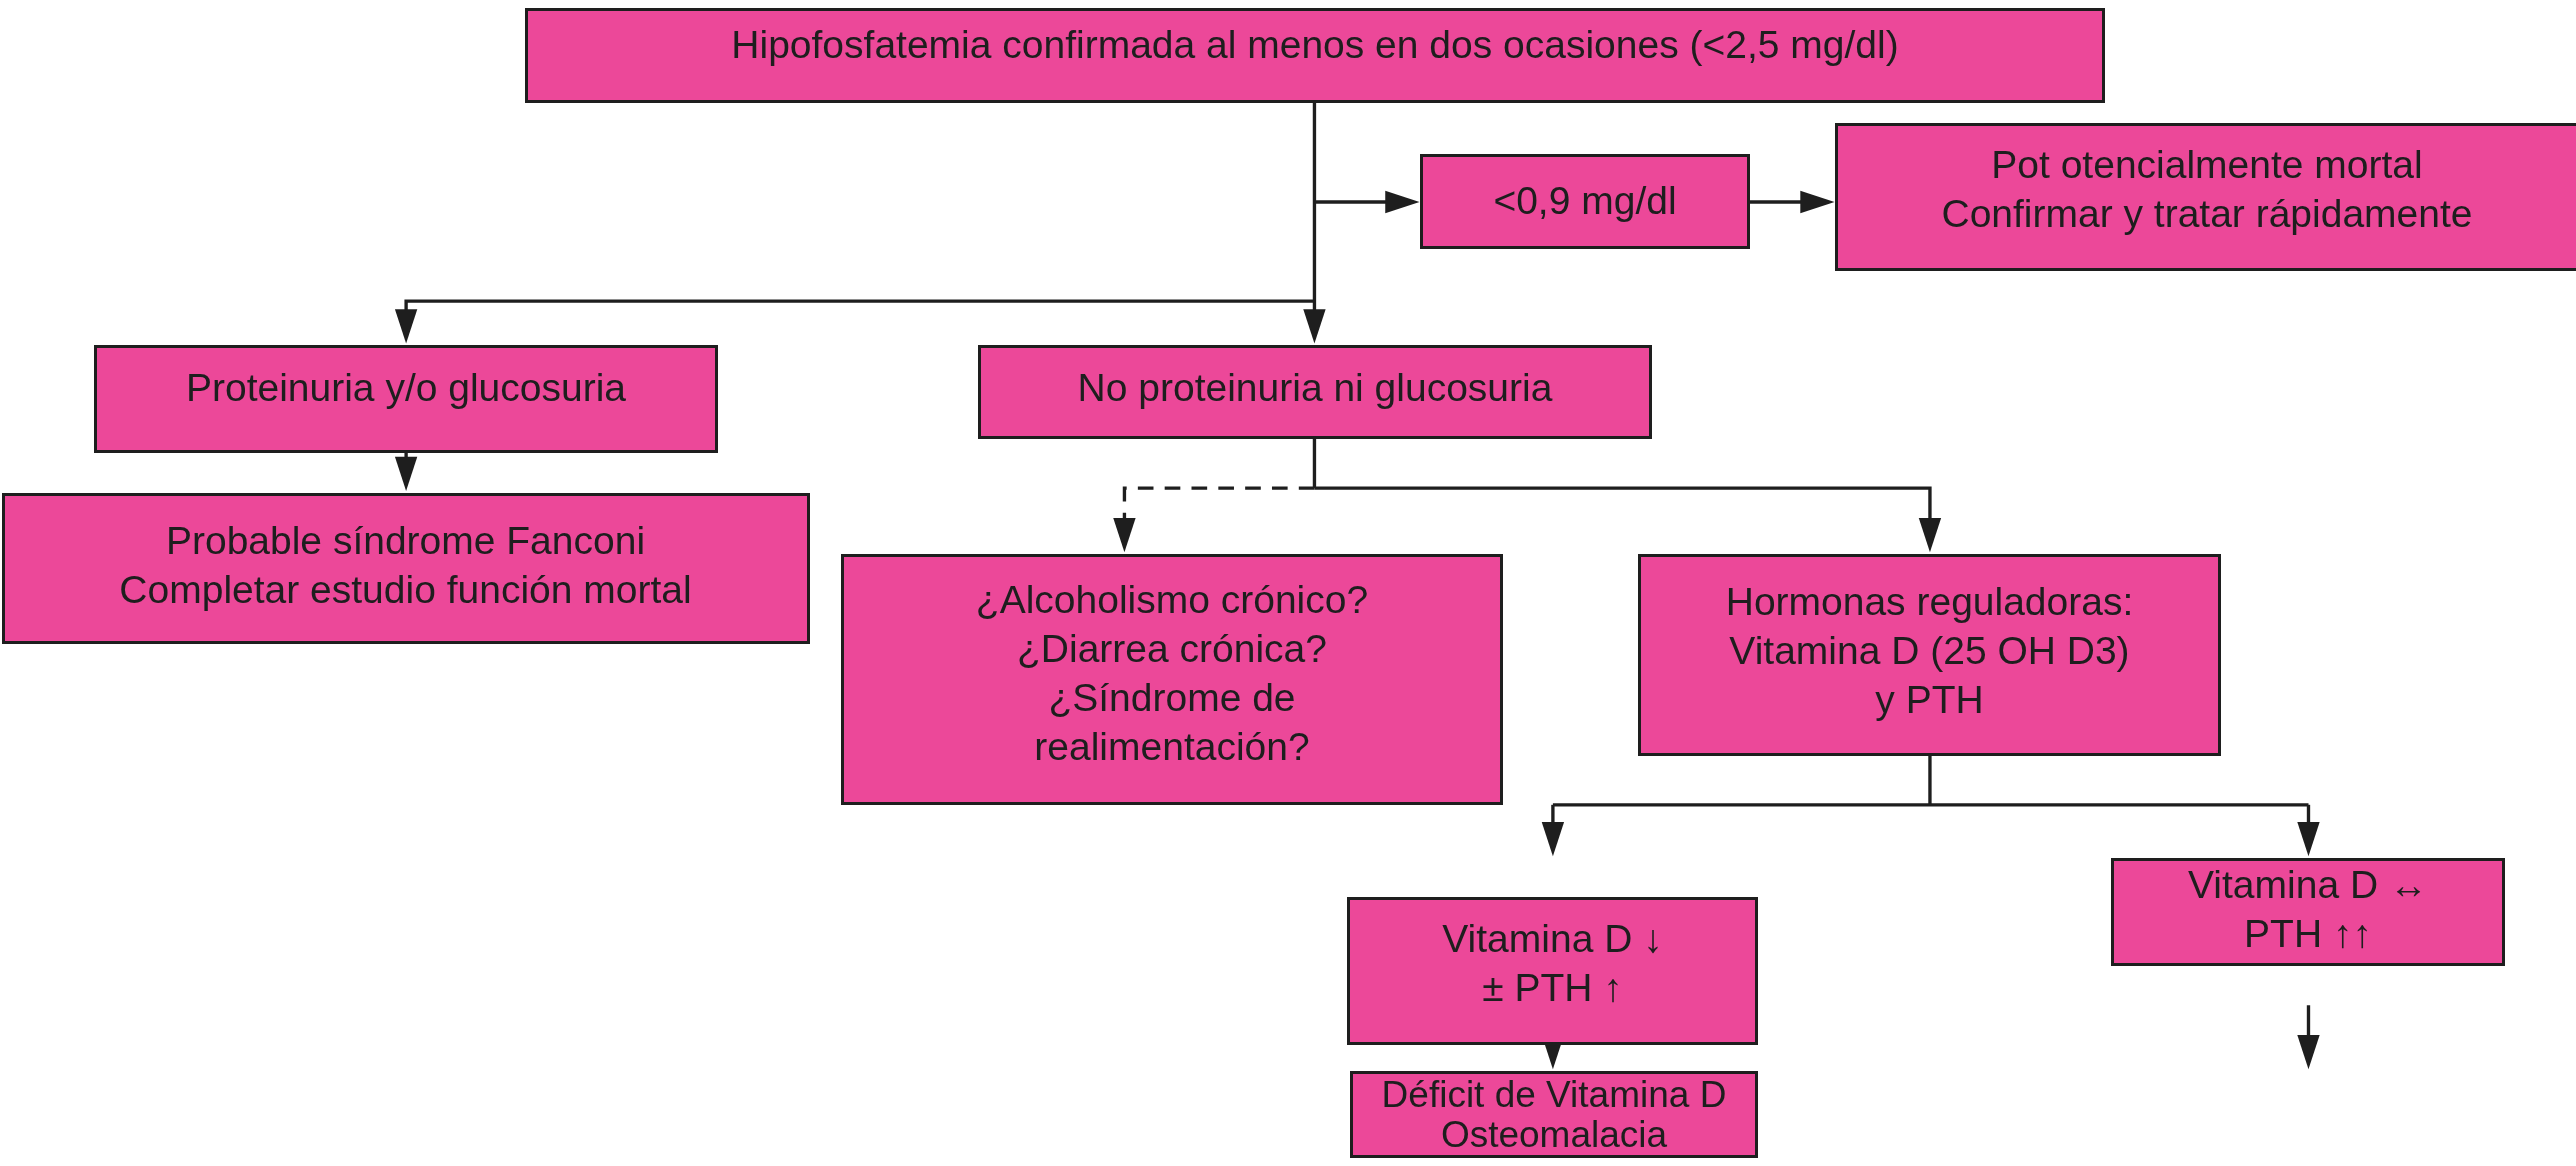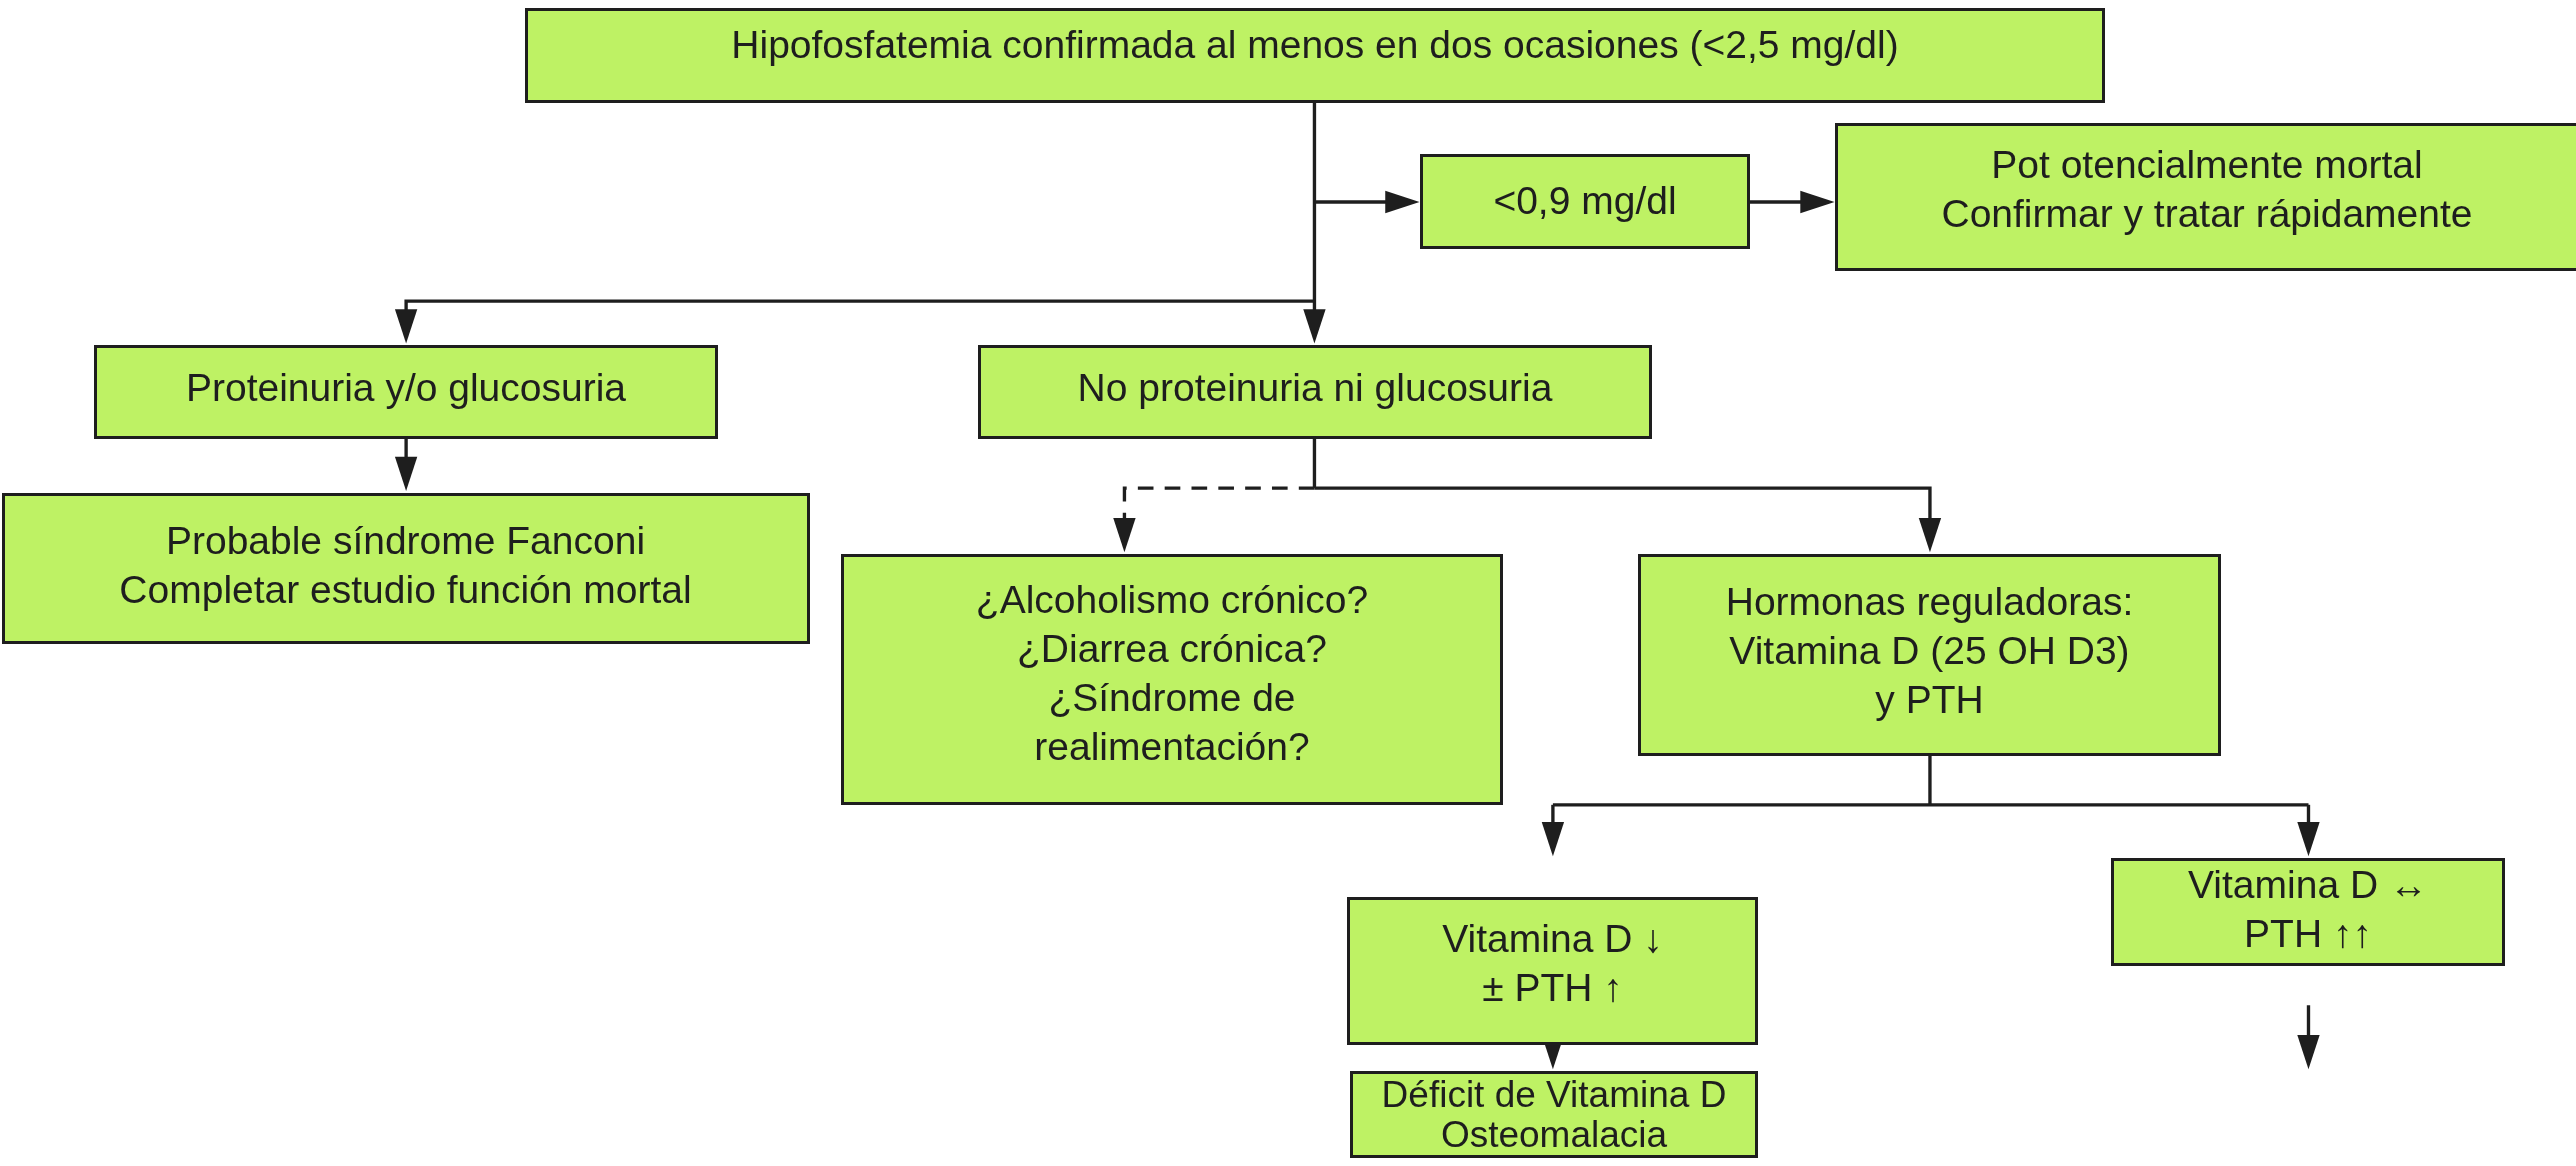--- a/index.html
+++ b/index.html
@@ -20,36 +20,36 @@
     position: absolute;
     left: 0;
     top: 0;
     width: 2576px;
     height: 1167px;
   }
   .node {
     position: absolute;
     box-sizing: border-box;
     border: 3.7px solid #1e1e1e;
-    background: #bef264;
+    background: #ec4899;
     display: flex;
     flex-direction: column;
     align-items: center;
     justify-content: flex-start;
     text-align: center;
     font-size: 39px;
     line-height: 1.25;
     white-space: pre-line;
   }
   .node.center { justify-content: center; }
 
   .n-top      { left: 525px;  top: 7.5px;   width: 1580px; height: 95px; padding-top: 10.4px; }
   .n-severa   { left: 1420px; top: 154px;  width: 330px;  height: 95px; }
   .n-mortal   { left: 1835px; top: 123px;  width: 744px;  height: 148px; padding-top: 15px; }
-  .n-prot     { left: 94px;  top: 345px;  width: 624px;  height: 94px; padding-top: 16.4px; }
+  .n-prot     { left: 94px;  top: 345px;  width: 624px;  height: 108px; padding-top: 16.4px; }
   .n-fanconi  { left: 1.5px;    top: 493px;  width: 808px; height: 151px; padding-top: 21px; }
   .n-noprot   { left: 978px; top: 345px;  width: 674px;  height: 94px; padding-top: 16.4px; }
   .n-causas   { left: 841px; top: 554px;  width: 662px;  height: 251px; padding-top: 19.4px; }
   .n-horm     { left: 1638px; top: 554px;  width: 583px;  height: 202px; padding-top: 21px; }
   .n-vitdown  { left: 1347px; top: 858px; width: 411px;  height: 148px; padding-top: 15px; margin-top: 39px; }
   .n-viteq    { left: 2111px; top: 858px; width: 394px;  height: 108px; }
   .n-deficit  { left: 1350px; top: 1071px; width: 408px;  height: 87px; font-size: 37px; line-height: 1.08; }
   .n-hiper    { left: 2050px; top: 1071px; width: 439px;  height: 87px; padding-bottom: 12px; }
 
   .wires path {

